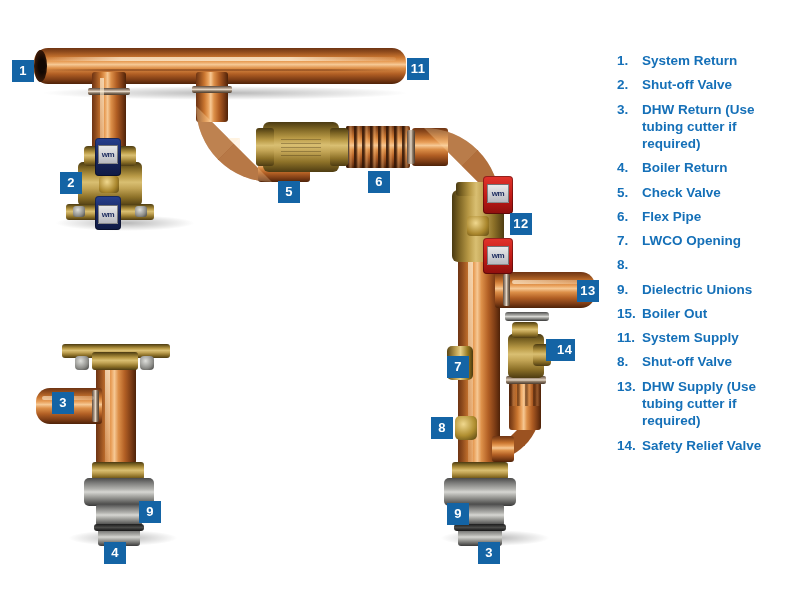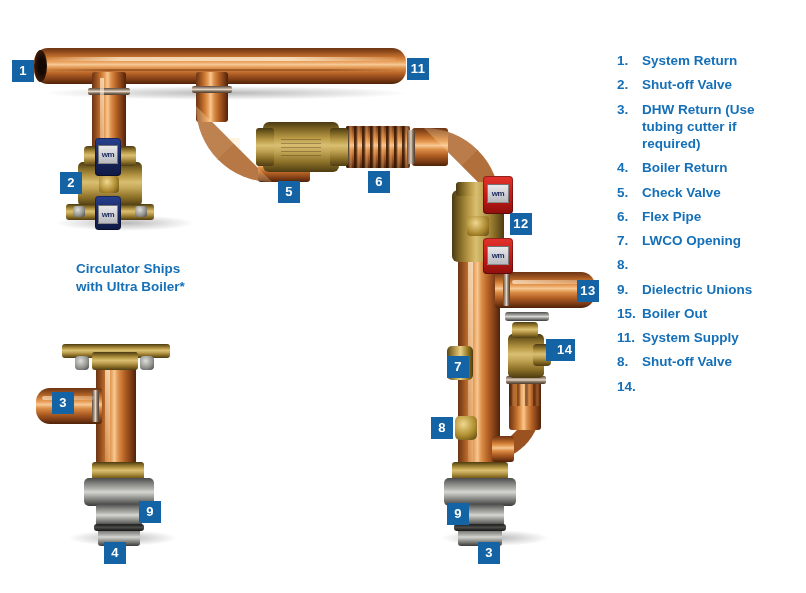--- a/index.html
+++ b/index.html
@@ -199,21 +199,20 @@
 
   <div class="handle blue" style="left:95px;top:138px;width:26px;height:38px;">
     <div class="plate" style="top:7px;width:18px;height:17px;">wm</div>
   </div>
   <div class="handle blue" style="left:95px;top:196px;width:26px;height:34px;">
     <div class="plate" style="top:9px;width:18px;height:17px;">wm</div>
   </div>
 
   <div class="badge" style="left:60px;top:172px;">2</div>
 
-  <div id="circ-note">Circulator Ships with Ultra Boiler*</div>
 
   <div class="pipe-v" style="left:196px;top:72px;width:32px;height:50px;"></div>
   <div class="ring-h" style="left:192px;top:86px;width:40px;height:7px;"></div>
 
   <div class="elbow" style="left:196px;top:106px;width:76px;height:76px;
               border-width:32px;border-left-color:#9b5221;border-bottom-color:#9b5221;
               border-radius:0 0 0 76px;"></div>
   <div class="abs" style="left:196px;top:106px;width:76px;height:76px;border:32px solid transparent;
               border-left-color:rgba(255,220,170,.35);border-bottom-color:rgba(255,220,170,.28);
               border-radius:0 0 0 76px;box-sizing:border-box;z-index:11;"></div>
@@ -366,17 +365,22 @@
       </div>
       <div class="legend-row">
         <div class="legend-num">11.</div>
         <div class="legend-label">System Supply</div>
       </div>
       <div class="legend-row">
         <div class="legend-num">8.</div>
         <div class="legend-label">Shut-off Valve</div>
       </div>
       <div class="legend-row">
+        <div class="legend-num">13.</div>
+        <div class="legend-label">DHW Supply (Use tubing cutter if required)</div>
+      </div>
+      <div class="legend-row">
         <div class="legend-num">14.</div>
+        <div class="legend-label">Safety Relief Valve</div>
       </div>
     </div>
 
 </div>
 
 </body></html>

